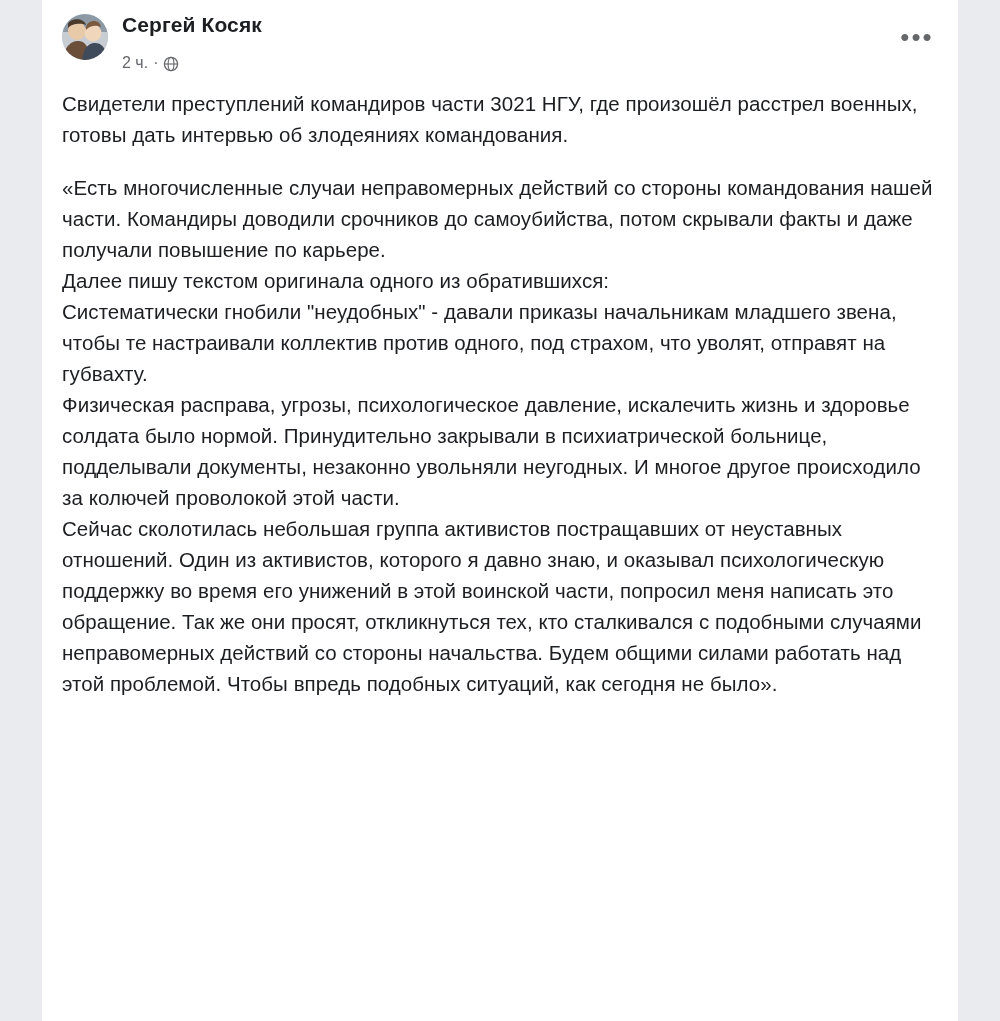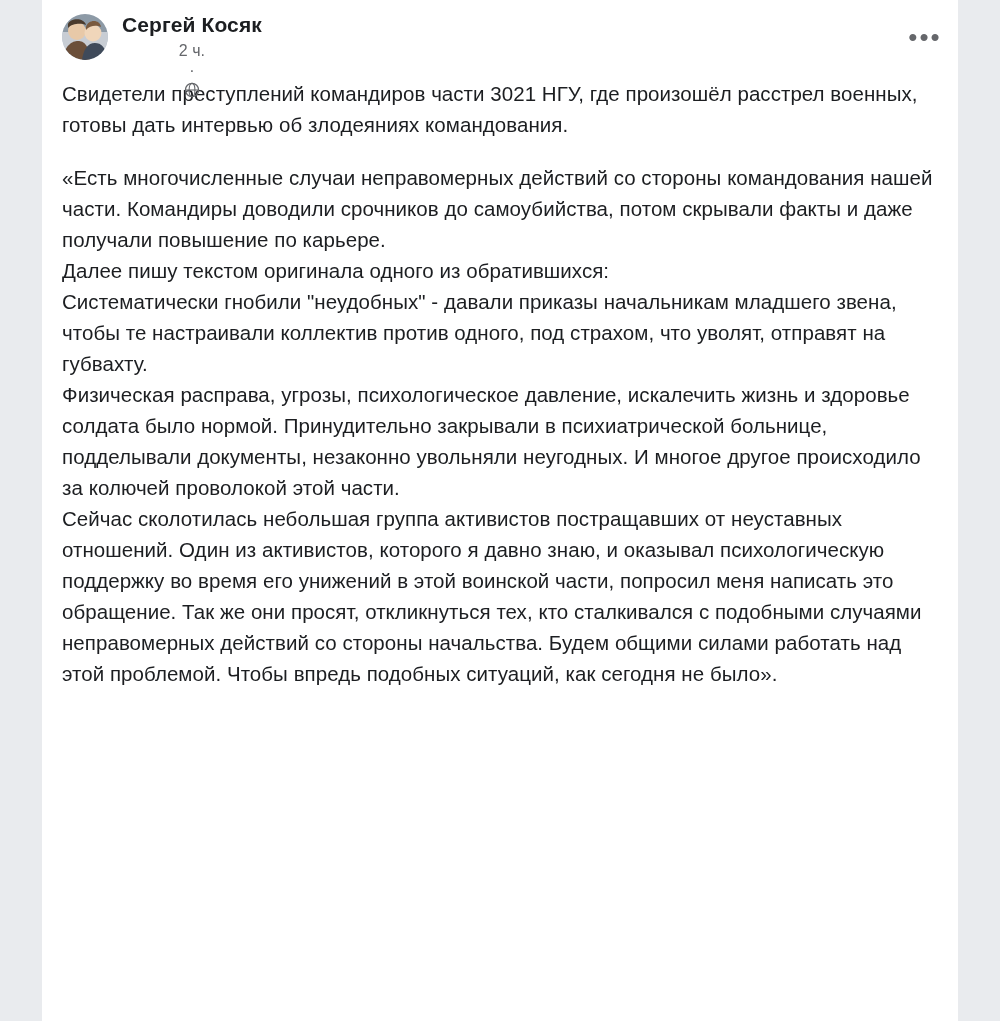--- a/index.html
+++ b/index.html
@@ -21,21 +21,21 @@
     box-sizing: border-box;
   }
   .post-card {
     position: absolute;
     left: 42px;
     top: 0;
     width: 916px;
     min-height: 1021px;
     background: #ffffff;
     box-sizing: border-box;
-    padding: 12px 12px 0 20px;
+    padding: 12px 20px 0 20px;
   }
   .post-header {
     display: flex;
     align-items: flex-start;
     position: relative;
     height: 62px;
   }
   .avatar {
     width: 46px;
     height: 46px;
@@ -56,25 +56,24 @@
   .author-name {
     font-size: 21px;
     font-weight: bold;
     color: #1c1e21;
     line-height: 26px;
     letter-spacing: 0.1px;
   }
   .meta-row {
     display: flex;
     align-items: center;
-    margin-top: 3px;
+    margin-top: 15px;
     color: #65676b;
     font-size: 16px;
     line-height: 20px;
-    flex-direction: column;
   }
   .meta-sep {
     margin: 0 5px;
     color: #65676b;
   }
   .globe-icon {
     display: inline-flex;
     align-items: center;
     justify-content: center;
     width: 16px;
@@ -93,21 +92,21 @@
     justify-content: center;
     color: #65676b;
     font-size: 26px;
     letter-spacing: 2px;
     line-height: 14px;
     border-radius: 6px;
     cursor: pointer;
     user-select: none;
   }
   .post-body {
-    margin-top: 4px;
+    margin-top: 14px;
     color: #1c1e21;
     font-size: 20.5px;
     line-height: 31px;
     letter-spacing: 0.05px;
   }
   .para {
     margin: 0 0 22px 0;
   }
   .para.tight {
     margin: 0;

